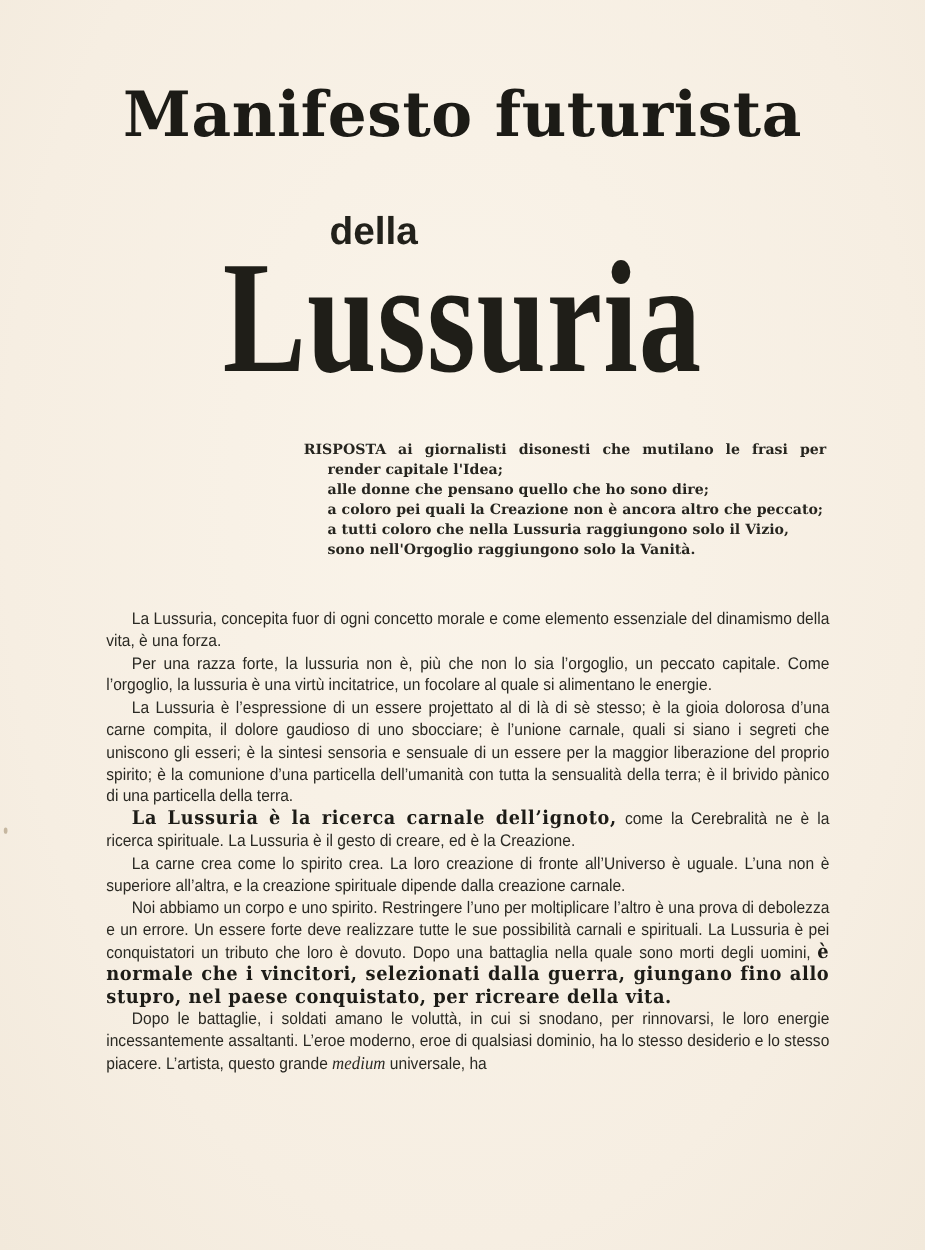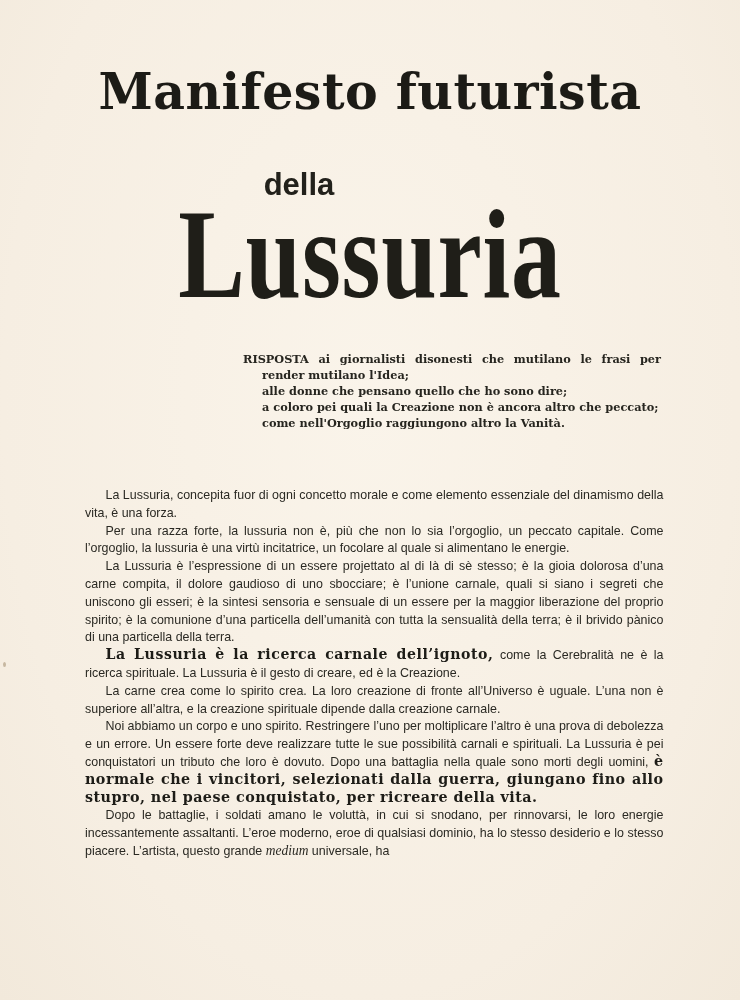--- a/index.html
+++ b/index.html
@@ -61,24 +61,25 @@
 <body>
 
 <div class="page">
 
   <div class="title1">Manifesto futurista</div>
   <div class="title2"><span>della</span></div>
   <div class="title3">Lussuria</div>
 
   <div class="dedication">
     <div class="line first">RISPOSTA ai giornalisti disonesti che mutilano le frasi per</div>
-    <div class="line indent">render mutilano l'Idea;</div>
+    <div class="line indent">render capitale l'Idea;</div>
     <div class="line indent">alle donne che pensano quello che ho sono dire;</div>
     <div class="line indent">a coloro pei quali la Creazione non è ancora altro che peccato;</div>
-    <div class="line indent">come nell'Orgoglio raggiungono altro la Vanità.</div>
+    <div class="line indent">a tutti coloro che nella Lussuria raggiungono solo il Vizio,</div>
+    <div class="line indent">sono nell'Orgoglio raggiungono solo la Vanità.</div>
   </div>
 
   <div class="body">
     <p>La Lussuria, concepita fuor di ogni concetto morale e come elemento essenziale del dinamismo della vita, è una forza.</p>
     <p>Per una razza forte, la lussuria non è, più che non lo sia l’orgoglio, un peccato capitale. Come l’orgoglio, la lussuria è una virtù incitatrice, un focolare al quale si alimentano le energie.</p>
     <p>La Lussuria è l’espressione di un essere projettato al di là di sè stesso; è la gioia dolorosa d’una carne compita, il dolore gaudioso di uno sbocciare; è l’unione carnale, quali si siano i segreti che uniscono gli esseri; è la sintesi sensoria e sensuale di un essere per la maggior liberazione del proprio spirito; è la comunione d’una particella dell’umanità con tutta la sensualità della terra; è il brivido pànico di una particella della terra.</p>
     <p><span class="strong-serif">La Lussuria è la ricerca carnale dell’ignoto,</span><span> come la Cerebralità ne è la ricerca spirituale. La Lussuria è il gesto di creare, ed è la Creazione.</span></p>
     <p>La carne crea come lo spirito crea. La loro creazione di fronte all’Universo è uguale. L’una non è superiore all’altra, e la creazione spirituale dipende dalla creazione carnale.</p>
     <p><span>Noi abbiamo un corpo e uno spirito. Restringere l’uno per moltiplicare l’altro è una prova di debolezza e un errore. Un essere forte deve realizzare tutte le sue possibilità carnali e spirituali. La Lussuria è pei conquistatori un tributo che loro è dovuto. Dopo una battaglia nella quale sono morti degli uomini, </span><span class="strong-serif-lg">è normale che i vincitori, selezionati dalla guerra, giungano fino allo stupro, nel paese conquistato, per ricreare della vita.</span></p>
     <p><span>Dopo le battaglie, i soldati amano le voluttà, in cui si snodano, per rinnovarsi, le loro energie incessantemente assaltanti. L’eroe moderno, eroe di qualsiasi dominio, ha lo stesso desiderio e lo stesso piacere. L’artista, questo grande </span><em>medium</em><span> universale, ha</span></p>

